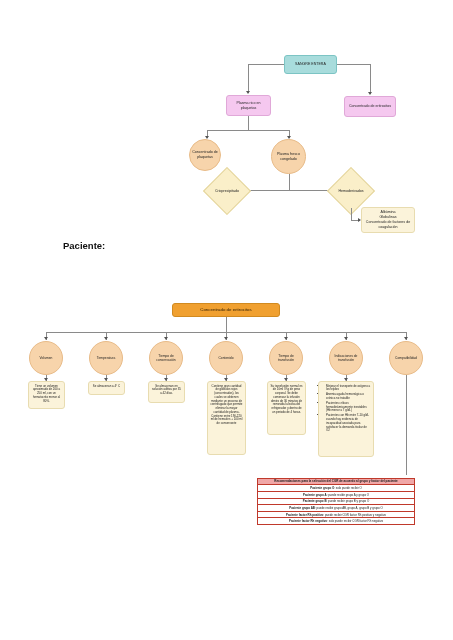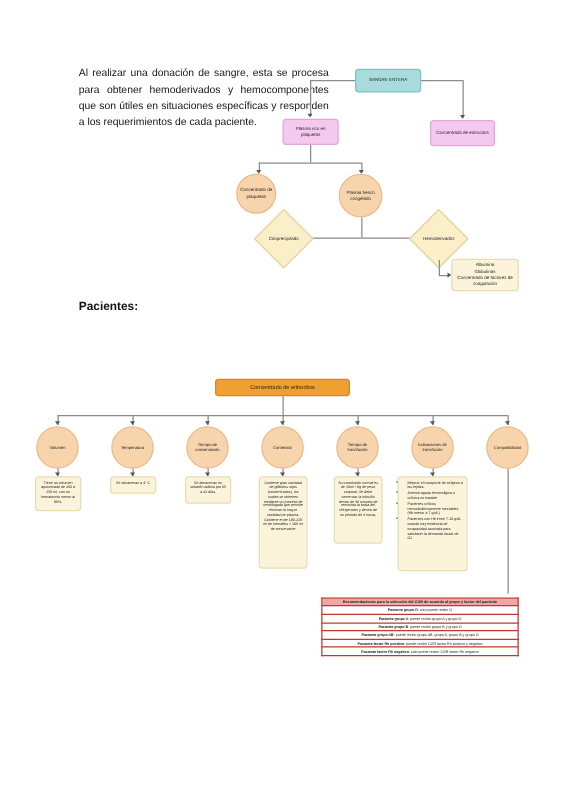--- a/index.html
+++ b/index.html
@@ -95,21 +95,20 @@
     background:#f0a7a7; font-weight:bold; font-size:3px; line-height:1.25;
   }
   #rectable td { background:#ffffff; }
   .tbl-b { font-weight:bold; }
 </style>
 </head>
 <body>
 
 <div class="stage">
 
-  <div class="abs" id="intro">Al realizar una donación de sangre, esta se procesa para obtener hemoderivados y hemocomponentes que son útiles en situaciones específicas y responden a los requerimientos de cada paciente.</div>
 
   <div class="abs node rect teal" style="left:284px; top:55px; width:53px; height:19px;">
     <span>SANGRE ENTERA</span>
   </div>
 
   <div class="ln lnh abs" style="left:248px; top:64px; width:36px;"></div>
   <div class="ln lnh abs" style="left:337px; top:64px; width:33px;"></div>
   <div class="ln lnv abs" style="left:248px; top:64px; height:29px;"></div>
   <div class="ln lnv abs" style="left:370px; top:64px; height:30px;"></div>
   <div class="arrow arrow-down abs" style="left:245.8px; top:91px;"></div>
@@ -157,21 +156,21 @@
   <div class="ln lnv abs" style="left:351px; top:208px; height:12px;"></div>
   <div class="ln lnh abs" style="left:351px; top:220px; width:9px;"></div>
   <div class="arrow arrow-right abs" style="left:358px; top:217.8px;"></div>
 
   <div class="abs node cream" style="left:361px; top:207px; width:54px; height:26px; flex-direction:column;">
     <span style="white-space:pre-line;">Albúmina
 Globulinas
 Concentrado de factores de coagulación</span>
   </div>
 
-  <div class="abs" id="ejemplos">Pacientes:</div>
+  <div class="abs" id="ejemplos">Paciente:</div>
 
   <div class="abs node orange" style="left:172px; top:303px; width:108px; height:14px; font-size:4.4px;">
     <span>Concentrado de eritrocitos</span>
   </div>
 
   <div class="ln lnv abs" style="left:226px; top:317px; height:15px;"></div>
   <div class="ln lnh abs" style="left:46px; top:332px; width:360px;"></div>
 
   <div class="ln lnv abs" style="left:46px;  top:332px; height:8px;"></div>
   <div class="ln lnv abs" style="left:106px; top:332px; height:8px;"></div>

